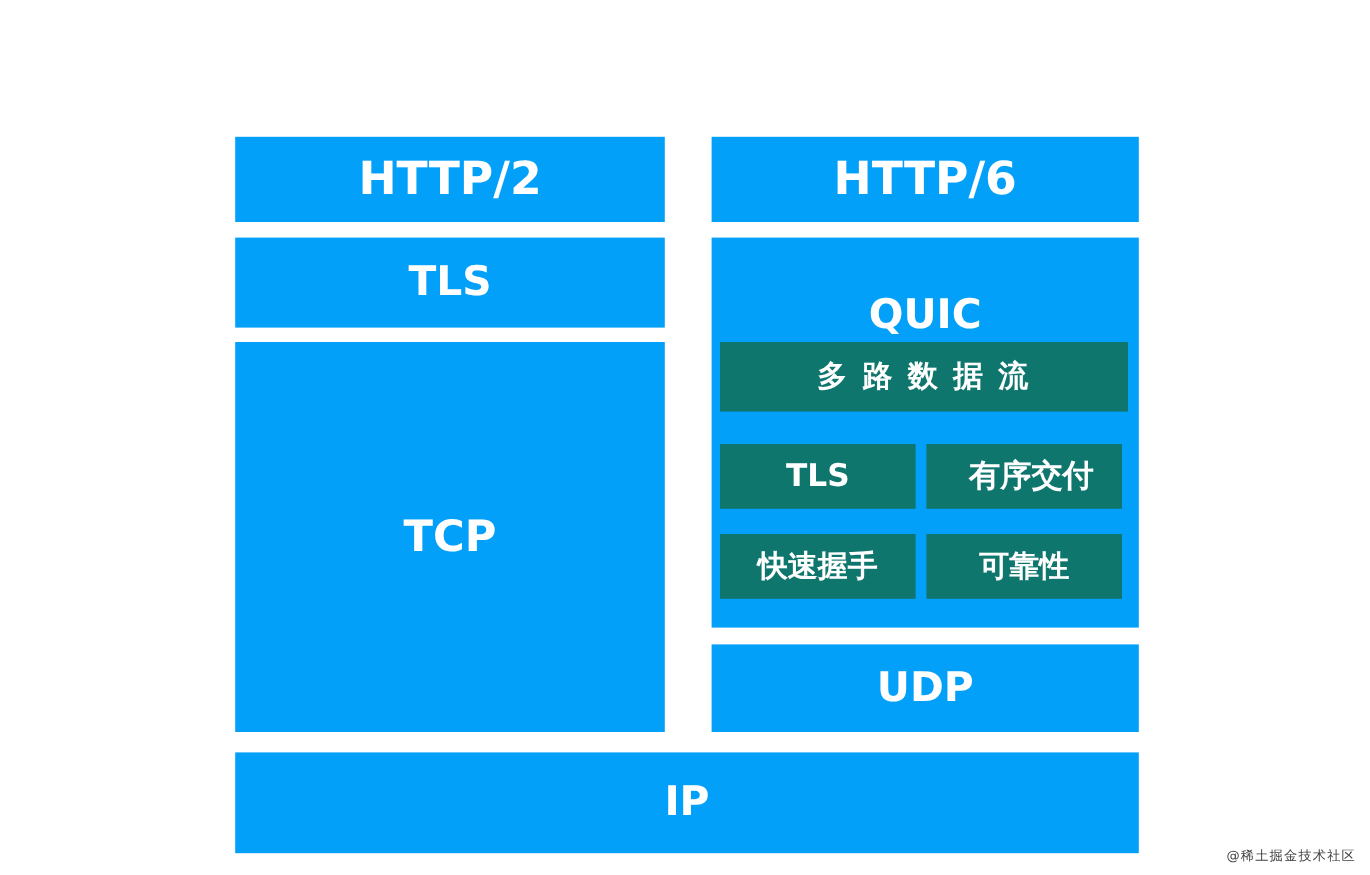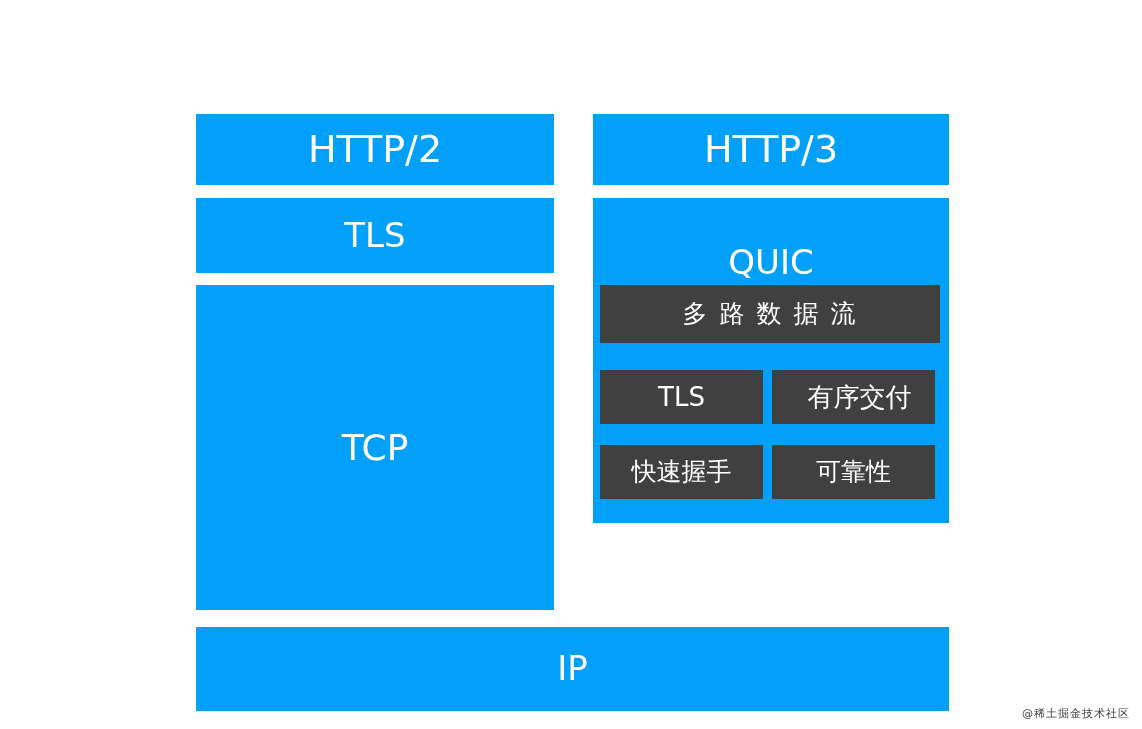--- a/index.html
+++ b/index.html
@@ -27,27 +27,28 @@
   .box {
     position: absolute;
     box-sizing: border-box;
     display: flex;
     align-items: center;
     justify-content: center;
     color: #ffffff;
     text-align: center;
     line-height: 1.1;
     user-select: none;
+    font-weight: bold;
   }
 
   .blue {
     background: #03A0F9;
   }
   .orange {
-    background: #404040;
+    background: #0f766e;
   }
 
   
   #box-http2 {
     left: 196px;  top: 114px;  width: 358px; height: 71px;
     font-size: 38px;
   }
   #box-tls-left {
     left: 196px;  top: 198px;  width: 358px; height: 75px;
     font-size: 34px;
@@ -134,21 +135,21 @@
 
   <div class="box blue" id="box-tls-left">
     <span>TLS</span>
   </div>
 
   <div class="box blue" id="box-tcp">
     <span>TCP</span>
   </div>
 
   <div class="box blue" id="box-http3">
-    <span>HTTP/3</span>
+    <span>HTTP/6</span>
   </div>
 
   <div class="box blue" id="box-quic">
 
     <div id="quic-title">QUIC</div>
 
     <div class="box orange" id="feat-multiplex">
       <span>多 路 数 据 流</span>
     </div>
 
@@ -163,20 +164,23 @@
     <div class="box orange" id="feat-reliable">
       <span>可靠性</span>
     </div>
 
     <div class="box orange" id="feat-handshake">
       <span>快速握手</span>
     </div>
 
   </div>
 
+  <div class="box blue" id="box-udp">
+    <span>UDP</span>
+  </div>
 
   <div class="box blue" id="box-ip">
     <span>IP</span>
   </div>
 
   <div id="watermark">@稀土掘金技术社区</div>
 
 </div>
 
 </body></html>

